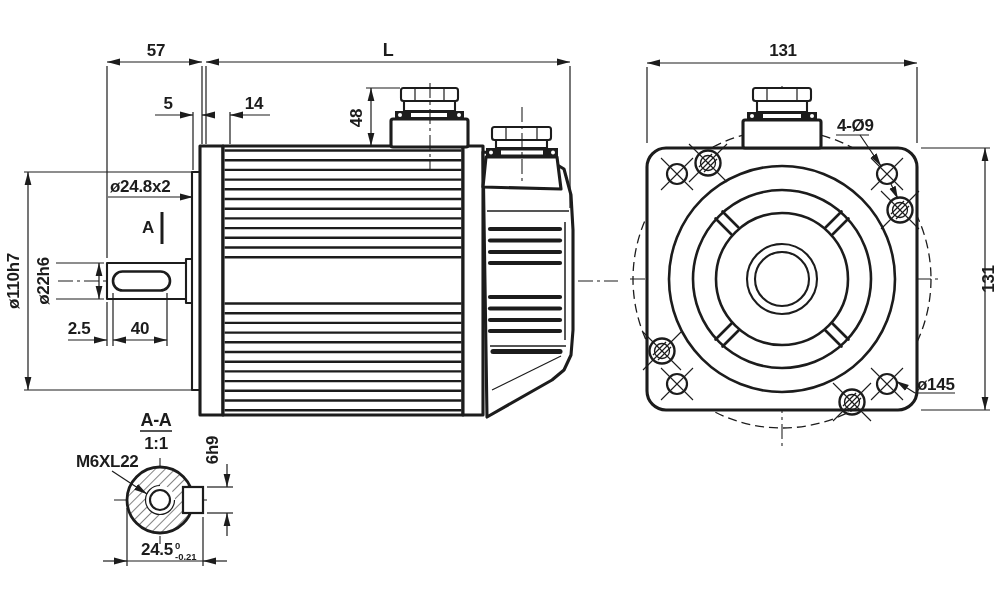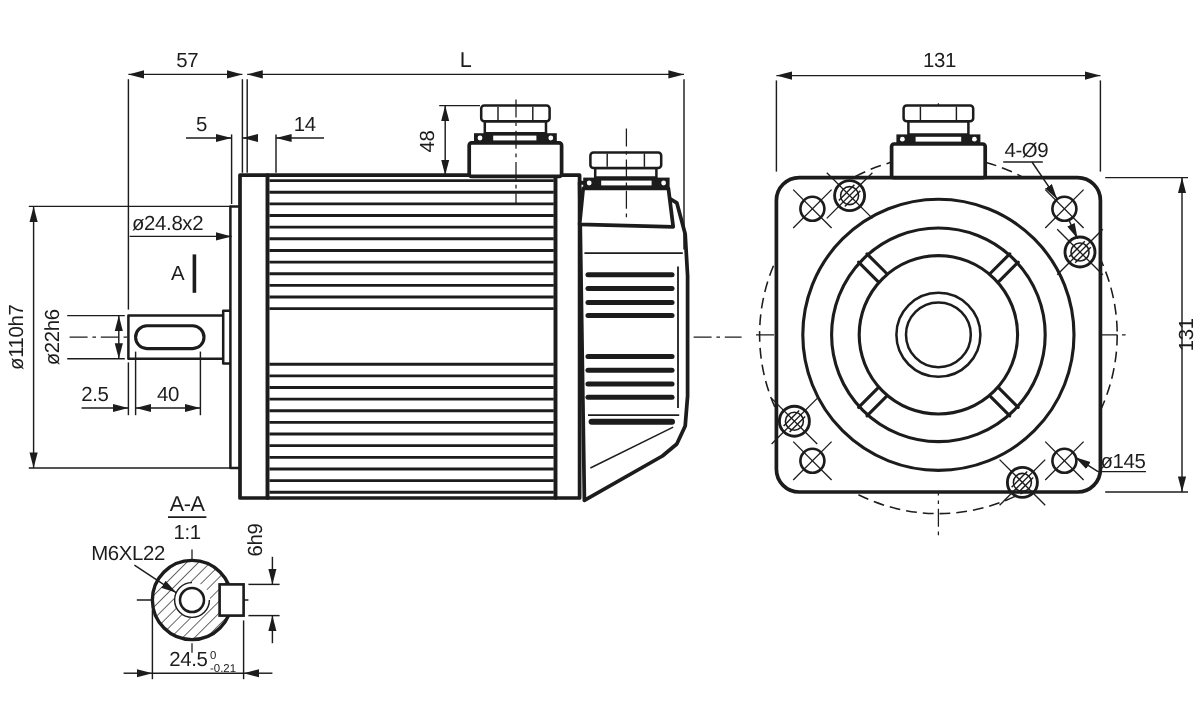--- a/index.html
+++ b/index.html
@@ -1,16 +1,16 @@
 <!DOCTYPE html>
 <html><head>
 <meta charset="utf-8">
 <style>
   html,body{margin:0;padding:0;background:#fff;}
-  #stage{width:1000px;height:600px;background:#fff;position:relative;overflow:hidden;}
+  #stage{width:1000px;height:600px;background:#fff;position:relative;overflow:hidden;font-weight:bold;}
   svg{display:block;}
   .o{stroke:#1c1c1c;fill:none;stroke-width:2.6;stroke-linejoin:round;stroke-linecap:round;}
   .t{stroke-width:3.1;}
   .m{stroke-width:2.1;}
   .w{fill:#fff;}
   .k{fill:#1c1c1c;}
   .d{stroke:#1c1c1c;stroke-width:1.2;fill:none;}
   .th{stroke:#1c1c1c;stroke-width:1.5;fill:none;}
   .cl{stroke:#1c1c1c;stroke-width:1.05;fill:none;stroke-dasharray:15 4 3 4;}
   .dash{stroke:#1c1c1c;stroke-width:1.3;fill:none;stroke-dasharray:9 5;}

